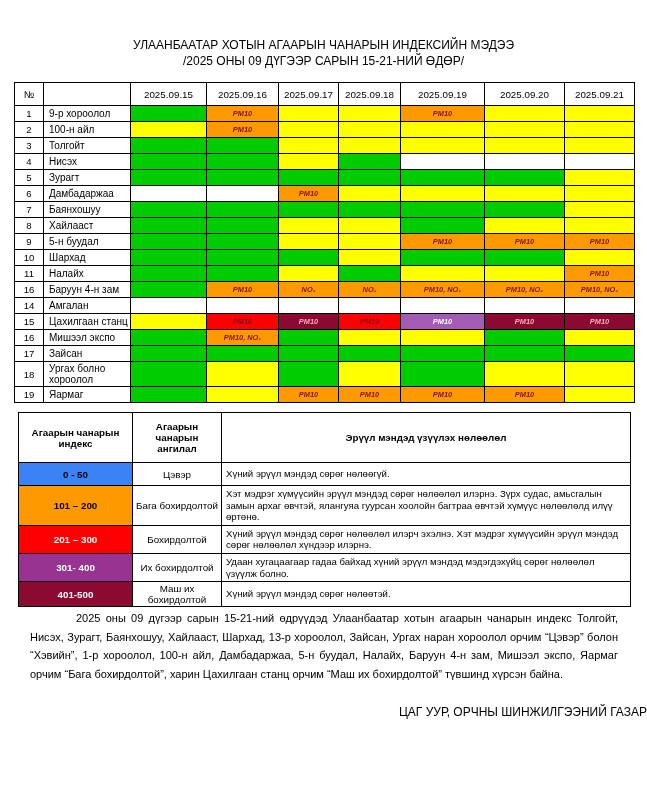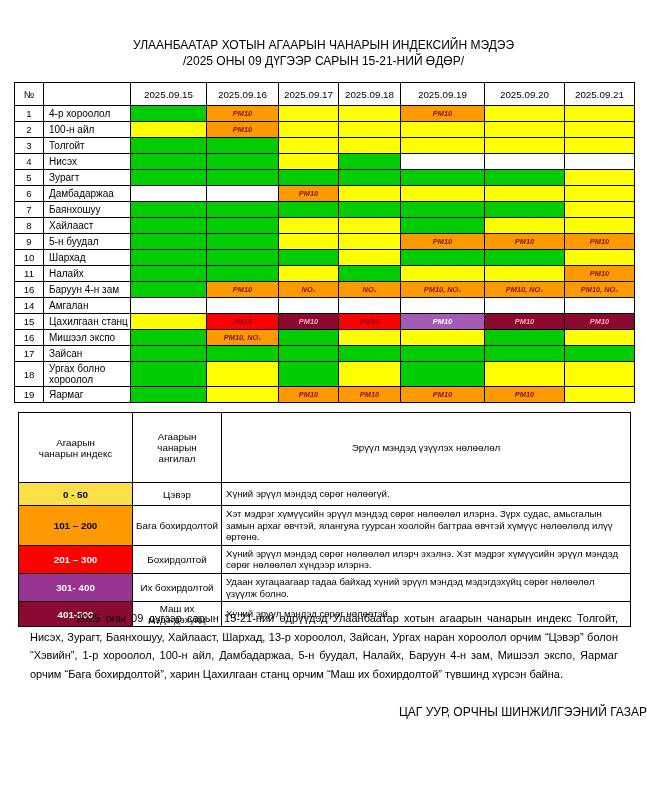--- a/index.html
+++ b/index.html
@@ -16,21 +16,21 @@
   .aqi th,.aqi td{border:1px solid #000;overflow:hidden;}
   .aqi th{font-weight:400;font-size:9.8px;height:22px;text-align:center;padding:0 1px;}
   .aqi th.numh{font-size:10px;}
   .aqi td{height:13px;padding:0 2px;vertical-align:middle;}
   .aqi td.num{font-size:9.6px;text-align:center;padding:0;}
   .aqi td.loc{font-size:10px;line-height:11px;padding:1px 2px 1px 5px;}
   .aqi td.day{font-size:7.4px;font-weight:700;font-style:italic;text-align:center;white-space:nowrap;}
   
   .legend{position:absolute;left:18px;top:412px;width:612px;}
   .legend th,.legend td{border:1px solid #000;vertical-align:middle;}
-  .legend th{font-weight:400;font-size:9.8px;line-height:11px;padding:18px;height:22px;}
+  .legend th{font-weight:700;font-size:9.8px;line-height:11px;padding:8px;height:22px;}
   .legend td.range{font-weight:700;font-size:9.8px;text-align:center;height:20px;}
   .legend td.cls{font-size:9.8px;line-height:11px;text-align:center;padding:1px 2px;}
   .legend td.effect{font-size:9.6px;line-height:11.6px;padding:2px 4px;text-align:left;}
   
   .summary{position:absolute;left:30px;top:609px;width:588px;margin:0;
            font-size:11px;line-height:18.7px;text-align:justify;text-indent:46px;}
   
   .footer{position:absolute;top:705px;left:0;width:647px;text-align:right;
           font-size:12px;line-height:15.5px;}
 </style>
@@ -63,21 +63,21 @@
         <th>2025.09.17</th>
         <th>2025.09.18</th>
         <th>2025.09.19</th>
         <th>2025.09.20</th>
         <th>2025.09.21</th>
       </tr>
     </thead>
   <tbody id="aqi-body">
       <tr>
         <td class="num">1</td>
-        <td class="loc">4-р хороолол</td>
+        <td class="loc">9-р хороолол</td>
         <td class="day" style="background: rgb(0, 204, 0); color: rgb(127, 16, 32);"></td>
         <td class="day" style="background: rgb(255, 153, 0); color: rgb(127, 16, 32);">PM10</td>
         <td class="day" style="background: rgb(255, 255, 0); color: rgb(127, 16, 32);"></td>
         <td class="day" style="background: rgb(255, 255, 0); color: rgb(127, 16, 32);"></td>
         <td class="day" style="background: rgb(255, 153, 0); color: rgb(127, 16, 32);">PM10</td>
         <td class="day" style="background: rgb(255, 255, 0); color: rgb(127, 16, 32);"></td>
         <td class="day" style="background: rgb(255, 255, 0); color: rgb(127, 16, 32);"></td>
       </tr>
       <tr>
         <td class="num">2</td>
@@ -277,42 +277,42 @@
   </colgroup>
   <thead>
       <tr id="legend-head">
         <th>Агаарын чанарын индекс</th>
         <th>Агаарын чанарын ангилал</th>
         <th>Эрүүл мэндэд үзүүлэх нөлөөлөл</th>
       </tr>
     </thead>
   <tbody id="legend-body">
       <tr>
-        <td class="range" style="background: #fde047; color: rgb(0, 0, 0);">0 - 50</td>
+        <td class="range" style="background: #3b82f6; color: rgb(0, 0, 0);">0 - 50</td>
         <td class="cls">Цэвэр</td>
         <td class="effect">Хүний эрүүл мэндэд сөрөг нөлөөгүй.</td>
       </tr>
       <tr>
         <td class="range" style="background: rgb(255, 153, 0); color: rgb(0, 0, 0);">101 – 200</td>
         <td class="cls">Бага бохирдолтой</td>
         <td class="effect">Хэт мэдрэг хүмүүсийн эрүүл мэндэд  сөрөг нөлөөлөл илэрнэ. Зүрх судас, амьсгалын замын архаг өвчтэй, ялангуяа гуурсан хоолойн багтраа өвчтэй хүмүүс нөлөөлөлд илүү өртөнө.</td>
       </tr>
       <tr>
         <td class="range" style="background: rgb(255, 0, 0); color: rgb(255, 255, 255);">201 – 300</td>
         <td class="cls">Бохирдолтой</td>
         <td class="effect">Хүний эрүүл мэндэд сөрөг нөлөөлөл илэрч эхэлнэ. Хэт мэдрэг хүмүүсийн эрүүл мэндэд сөрөг нөлөөлөл хүндээр илэрнэ.</td>
       </tr>
       <tr>
         <td class="range" style="background: rgb(153, 51, 146); color: rgb(255, 255, 255);">301- 400</td>
         <td class="cls">Их бохирдолтой</td>
         <td class="effect">Удаан хугацаагаар гадаа байхад хүний эрүүл мэндэд мэдэгдэхүйц сөрөг нөлөөлөл үзүүлж болно.</td>
       </tr>
       <tr>
         <td class="range" style="background: rgb(139, 10, 50); color: rgb(255, 255, 255);">401-500</td>
-        <td class="cls">Маш их мэдэгдэхүйц</td>
+        <td class="cls">Маш их бохирдолтой</td>
         <td class="effect">Хүний эрүүл мэндэд сөрөг нөлөөтэй.</td>
       </tr>
     </tbody>
 </table>
 
 <p class="summary">2025 оны 09 дүгээр сарын 15-21-ний өдрүүдэд Улаанбаатар хотын агаарын чанарын индекс Толгойт, Нисэх, Зурагт, Баянхошуу, Хайлааст, Шархад, 13-р хороолол, Зайсан, Ургах наран хороолол орчим “Цэвэр” болон “Хэвийн”, 1-р хороолол, 100-н айл, Дамбадаржаа, 5-н буудал, Налайх, Баруун 4-н зам, Мишээл экспо, Яармаг орчим “Бага бохирдолтой”, харин Цахилгаан станц орчим “Маш их бохирдолтой” түвшинд хүрсэн байна.</p>
 
 <div class="footer">
   <div>ЦАГ УУР, ОРЧНЫ ШИНЖИЛГЭЭНИЙ ГАЗАР</div>
 </div>

